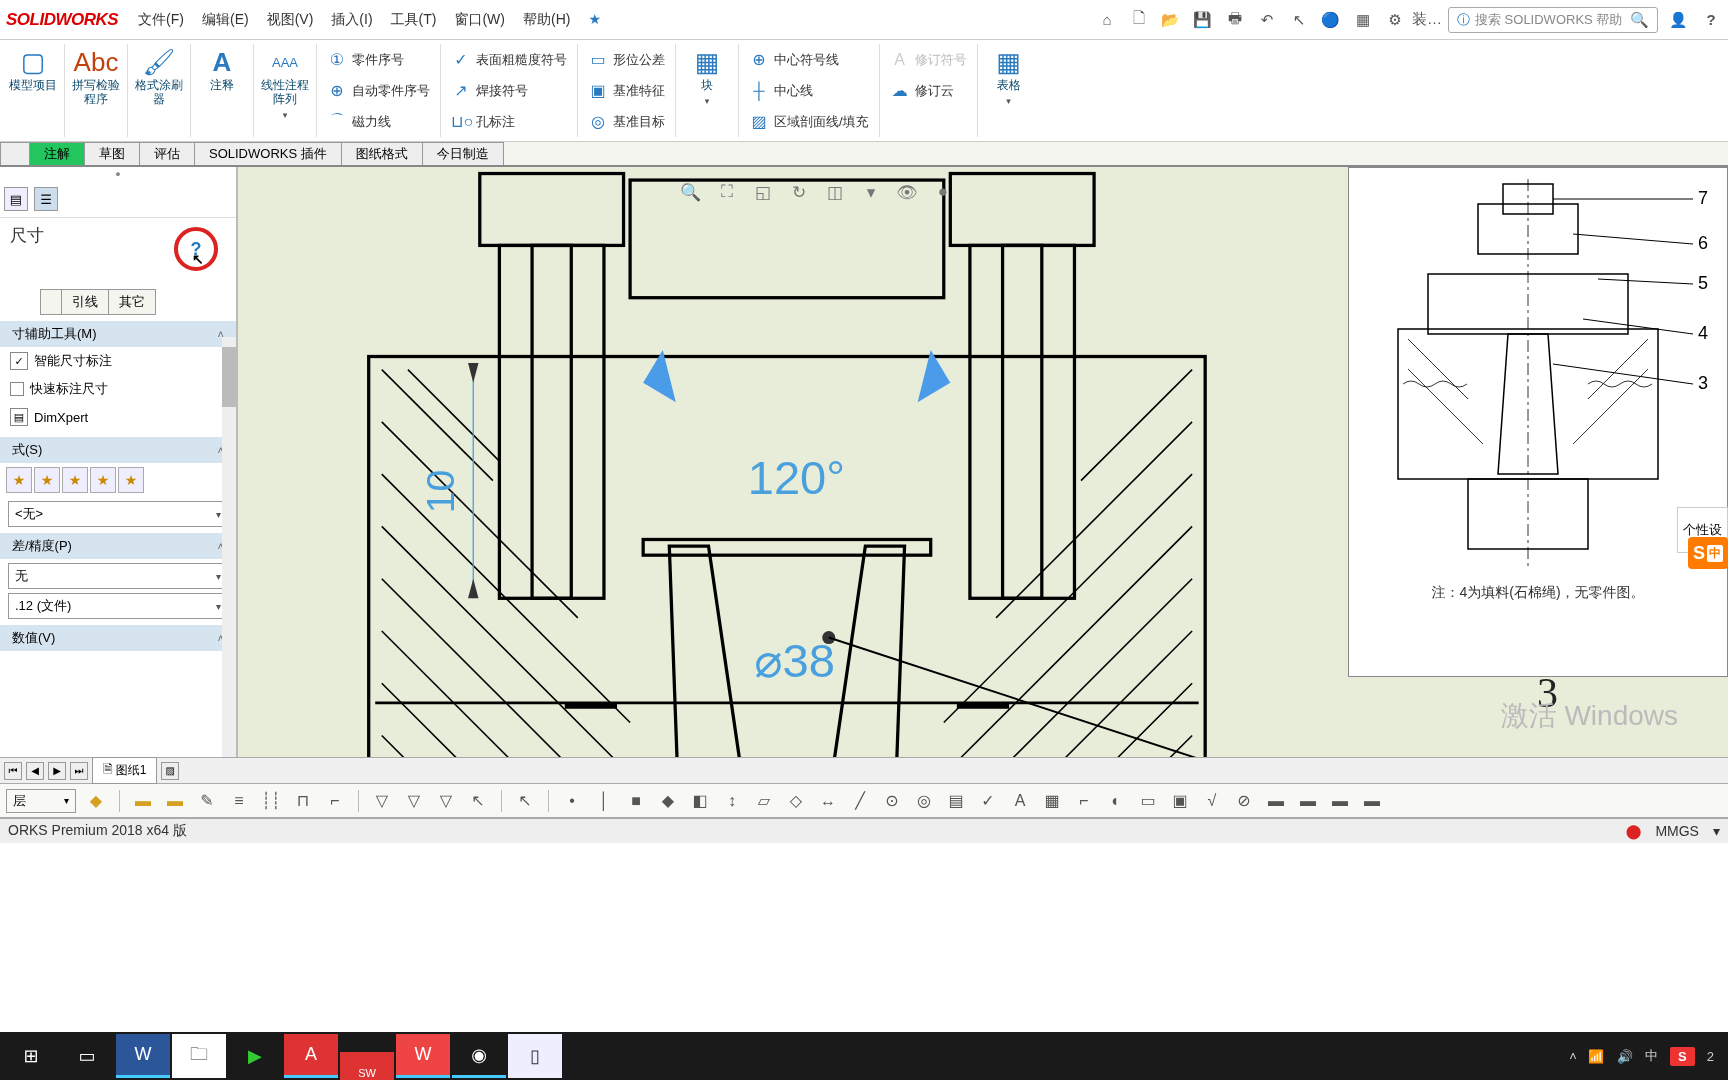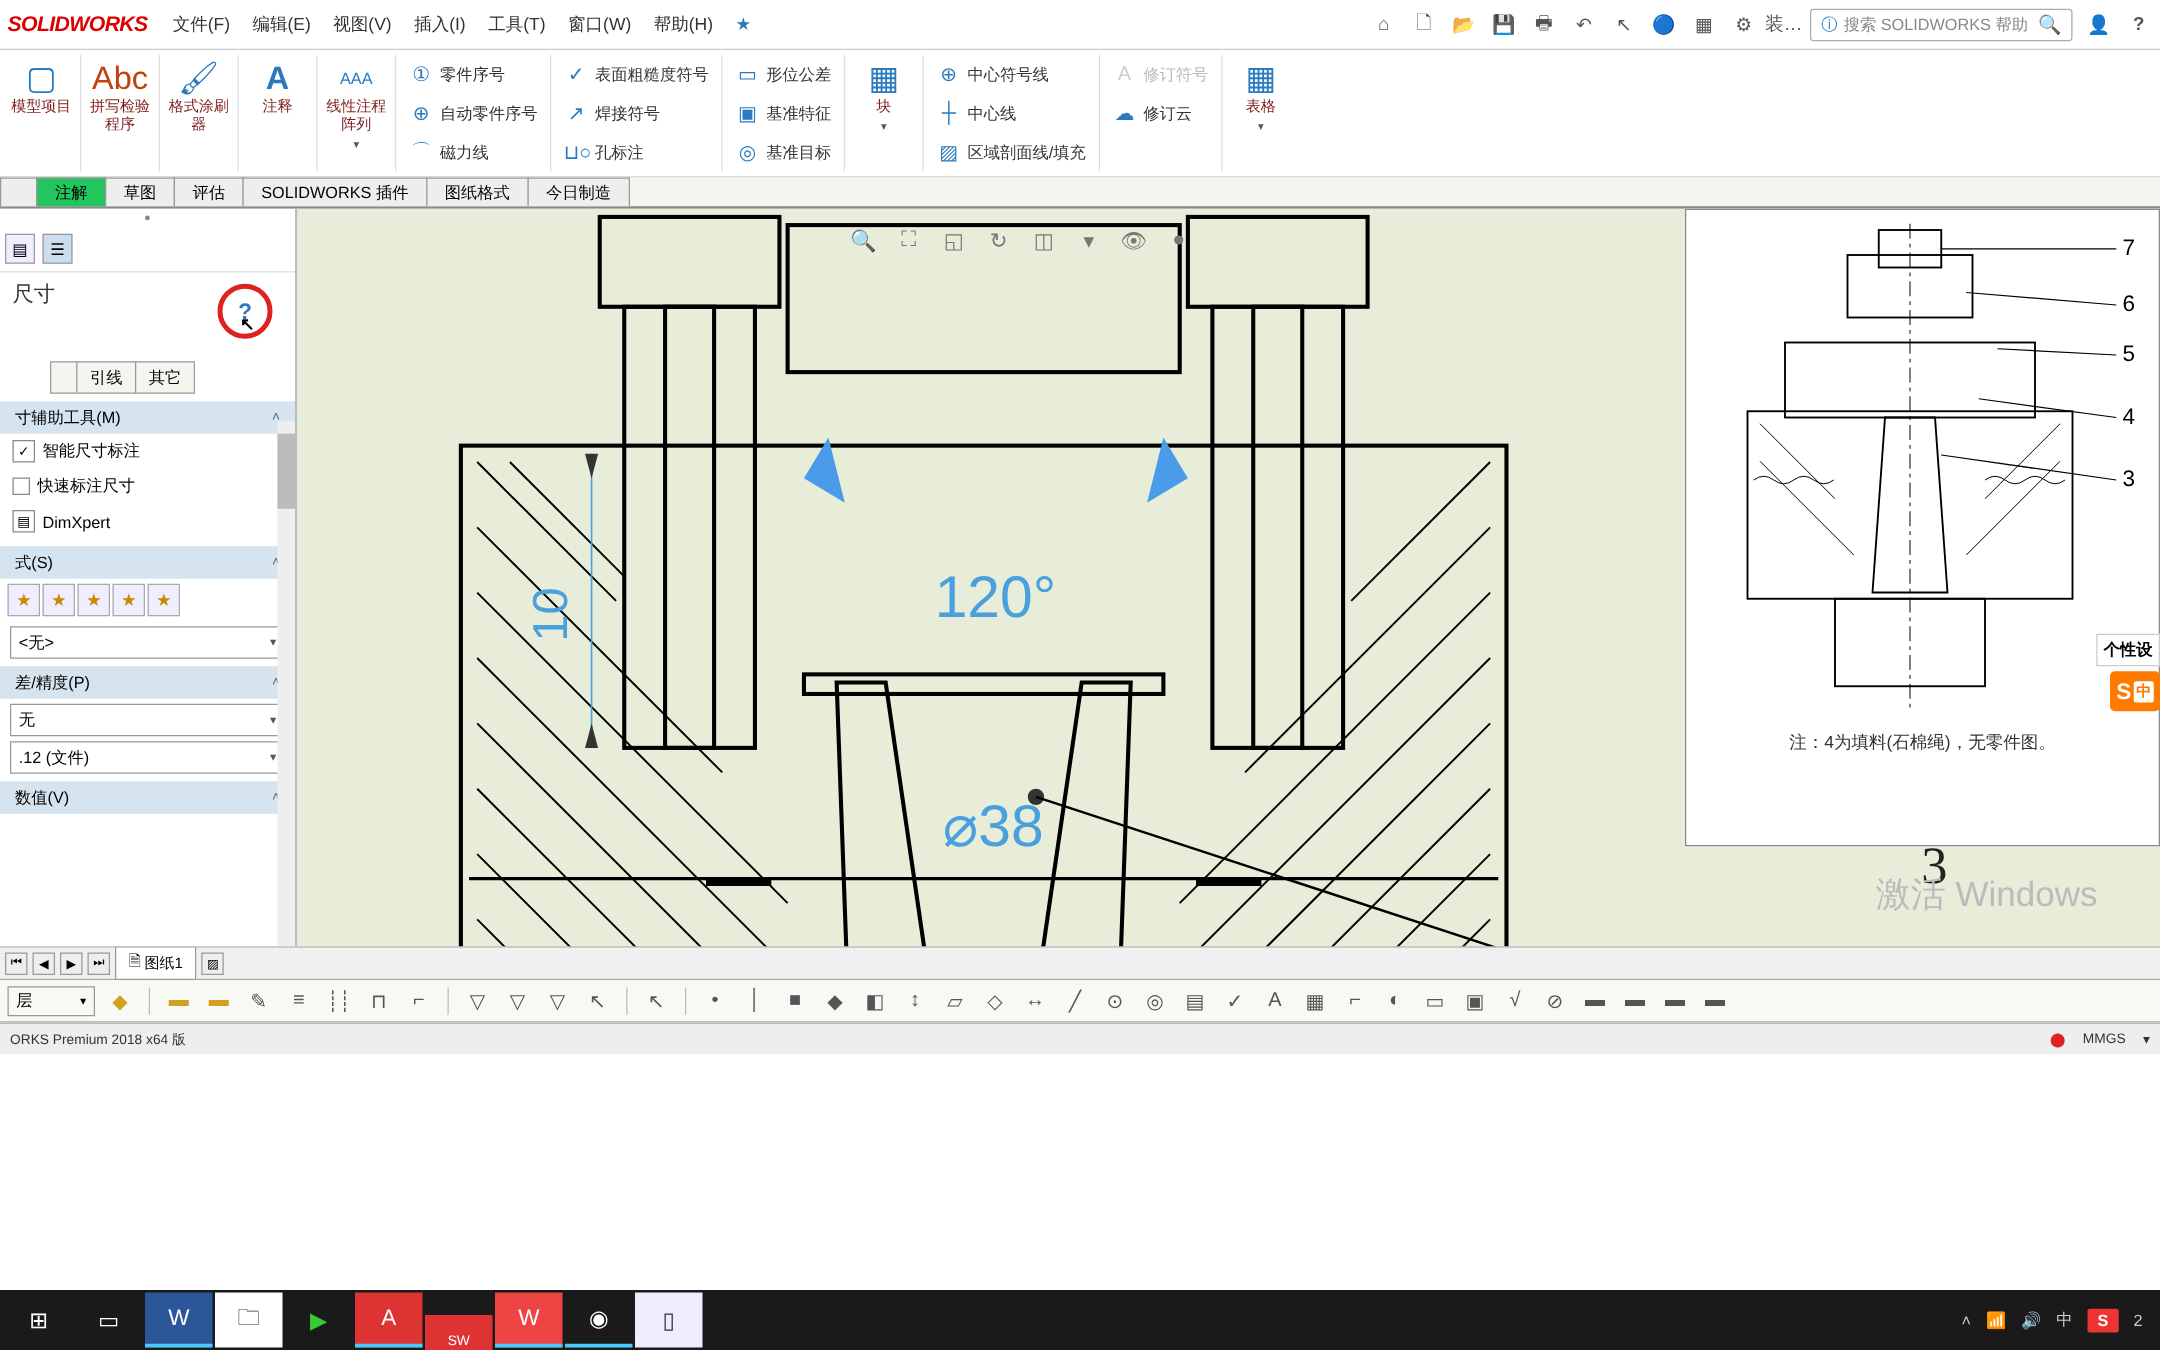--- a/index.html
+++ b/index.html
@@ -9,21 +9,21 @@
 .menu { display: flex; gap: 18px; font-size: 14px; color: #333; }
 .menu span { cursor: pointer; }
 .quick-icons { margin-left: auto; display: flex; gap: 10px; align-items: center; }
 .quick-icons .qi { width: 22px; height: 22px; display: inline-flex; align-items:center; justify-content:center; color:#555; font-size:15px;}
 .search-box { border: 1px solid #aaa; border-radius: 3px; padding: 2px 8px; width: 210px; height:26px; display:flex; align-items:center; color:#888; font-size:13px;}
 .search-box .mag { margin-left:auto; font-size:15px;}
 .ribbon { height: 102px; background: #fff; display: flex; border-bottom: 1px solid #ccc; padding: 4px 2px; gap:0; }
 .ribbon-group { display: flex; flex-direction: column; align-items: center; justify-content: flex-start; padding: 0 6px; border-right: 1px solid #ddd; font-size: 12px; gap:2px;}
 .ribbon-big { display:flex; flex-direction:column; align-items:center; gap:3px; width:50px; padding-top:4px;}
 .ribbon-big .ic { font-size:26px; color:#2a7abf; height:28px; display:flex; align-items:center;}
-.ribbon-big .lb { font-size:12px; text-align:center; line-height:1.15; color:#7f1d1d;}
+.ribbon-big .lb { font-size:12px; text-align:center; line-height:1.15; color:#0c4a6e;}
 .ribbon-col { display:flex; flex-direction:column; gap:4px; padding-top:2px;}
 .ribbon-row { display:flex; align-items:center; gap:5px; font-size:13px; color:#333; height:27px; padding:0 4px;}
 .ribbon-row .ic { width:20px; text-align:center; font-size:16px; color:#2a7abf;}
 .ribbon-tabs { height: 25px; background: #f5f5f0; display: flex; border-bottom: 2px solid #888; }
 .rtab { padding: 3px 14px; font-size: 13px; border: 1px solid #999; border-bottom:none; margin-right:-1px; background:#eee; cursor:pointer; display:flex; align-items:center;}
 .rtab.active { background:#22c55e; font-weight:500;}
 .workspace { position: relative; height: 590px; display: flex; }
 .side-panel { width: 238px; background: #fff; border-right: 2px solid #bbb; position:relative; overflow:hidden;}
 .side-tabs { display:flex; gap:6px; padding:6px 4px; border-bottom:1px solid #ddd;}
 .side-tab-ic { width:24px; height:24px; border:1px solid #999; background:#eef; display:flex; align-items:center; justify-content:center; font-size:13px;}
@@ -41,33 +41,33 @@
 .dd .ar { margin-left:auto; font-size:10px; color:#555;}
 .canvas { flex:1; background:#e8edda; position:relative; overflow:hidden;}
 .canvas-tools { position:absolute; top:12px; left:440px; display:flex; gap:10px; z-index:5;}
 .canvas-tools .ct { width:26px; height:26px; display:flex; align-items:center; justify-content:center; color:#777; font-size:17px;}
 .drawing { position:absolute; inset:0;}
 .dim-text { fill:#4aa0dd; font-size:36px; font-family:Arial;}
 .part-line { stroke:#000; stroke-width:2.5; fill:none;}
 .hatch { stroke:#000; stroke-width:1.2;}
 .ref-panel { position:absolute; right:0; top:0; width:380px; height:510px; background:#fff; border:1px solid #888; z-index:8; padding:6px;}
 .ref-note { text-align:center; font-size:14px; margin-top:6px; color:#333;}
-.floater { position:absolute; right:0; top:340px; background:#fff; border:1px solid #ccc; padding:3px 5px; font-size:13px; z-index:9;font-weight:bold;}
+.floater { position:absolute; right:0; top:340px; background:#fff; border:1px solid #ccc; padding:13px 5px; font-size:13px; z-index:9;}
 .sogou-ic { position:absolute; right:0; top:370px; width:40px; height:32px; background:#ff7b00; border-radius:4px; display:flex; align-items:center; justify-content:center; color:#fff; font-weight:bold; font-size:18px; z-index:9;}
 .big3 { position:absolute; right:170px; bottom:40px; font-size:42px; font-family:"Times New Roman",serif; color:#222;}
 .watermark { position:absolute; right:50px; bottom:22px; font-size:28px; color:#bbb; z-index:2;}
 .sheet-tabs { height:27px; background:#f0f0f0; border-top:1px solid #aaa; border-bottom:1px solid #aaa; display:flex; align-items:center; padding:0 4px; gap:4px;}
 .sheet-tab { border:1px solid #999; padding:2px 10px; font-size:12px; background:#fff; display:flex; align-items:center; gap:3px;}
 .nav-btn { width:18px; height:18px; border:1px solid #999; background:#eee; font-size:10px; display:flex; align-items:center; justify-content:center;}
 .toolbar2 { height:34px; background:#f8f8f5; border-bottom:1px solid #aaa; display:flex; align-items:center; padding:0 6px; gap:8px;}
 .tb2-item { width:24px; height:24px; display:flex; align-items:center; justify-content:center; font-size:16px; color:#555;}
 .tb2-item.col { color:#d4a020;}
 .tb2-sep { width:1px; height:22px; background:#bbb; margin:0 3px;}
 .layer-dd { border:1px solid #999; padding:2px 6px; font-size:13px; display:flex; align-items:center; width:70px;}
-.status-bar { height:25px; background:#eee; border-top:1px solid #aaa; display:flex; align-items:center; padding:4px 8px; font-size:11px; color:#333;}
+.status-bar { height:25px; background:#eee; border-top:1px solid #aaa; display:flex; align-items:center; padding:4px 8px; font-size:14px; color:#333;}
 .status-bar .right { margin-left:auto; display:flex; gap:14px; align-items:center;}
 .taskbar { position:absolute; bottom:0; left:0; right:0; height:48px; background:#1a1a1a; display:flex; align-items:center; padding:0 4px; gap:2px;}
 .task-item { width:54px; height:44px; display:flex; align-items:center; justify-content:center; color:#fff; font-size:18px;}
 .task-item.active { border-bottom:3px solid #4cf;}
 .task-right { margin-left:auto; display:flex; align-items:center; gap:12px; color:#ccc; font-size:13px; padding-right:10px;}
 .task-right .pill { background:#e33; padding:2px 8px; border-radius:2px; color:#fff; font-weight:bold;}
 .grey-cb { width:14px; height:14px; border:1px solid #888; background:#fff;}
 </style>
 </head>
 <body>

